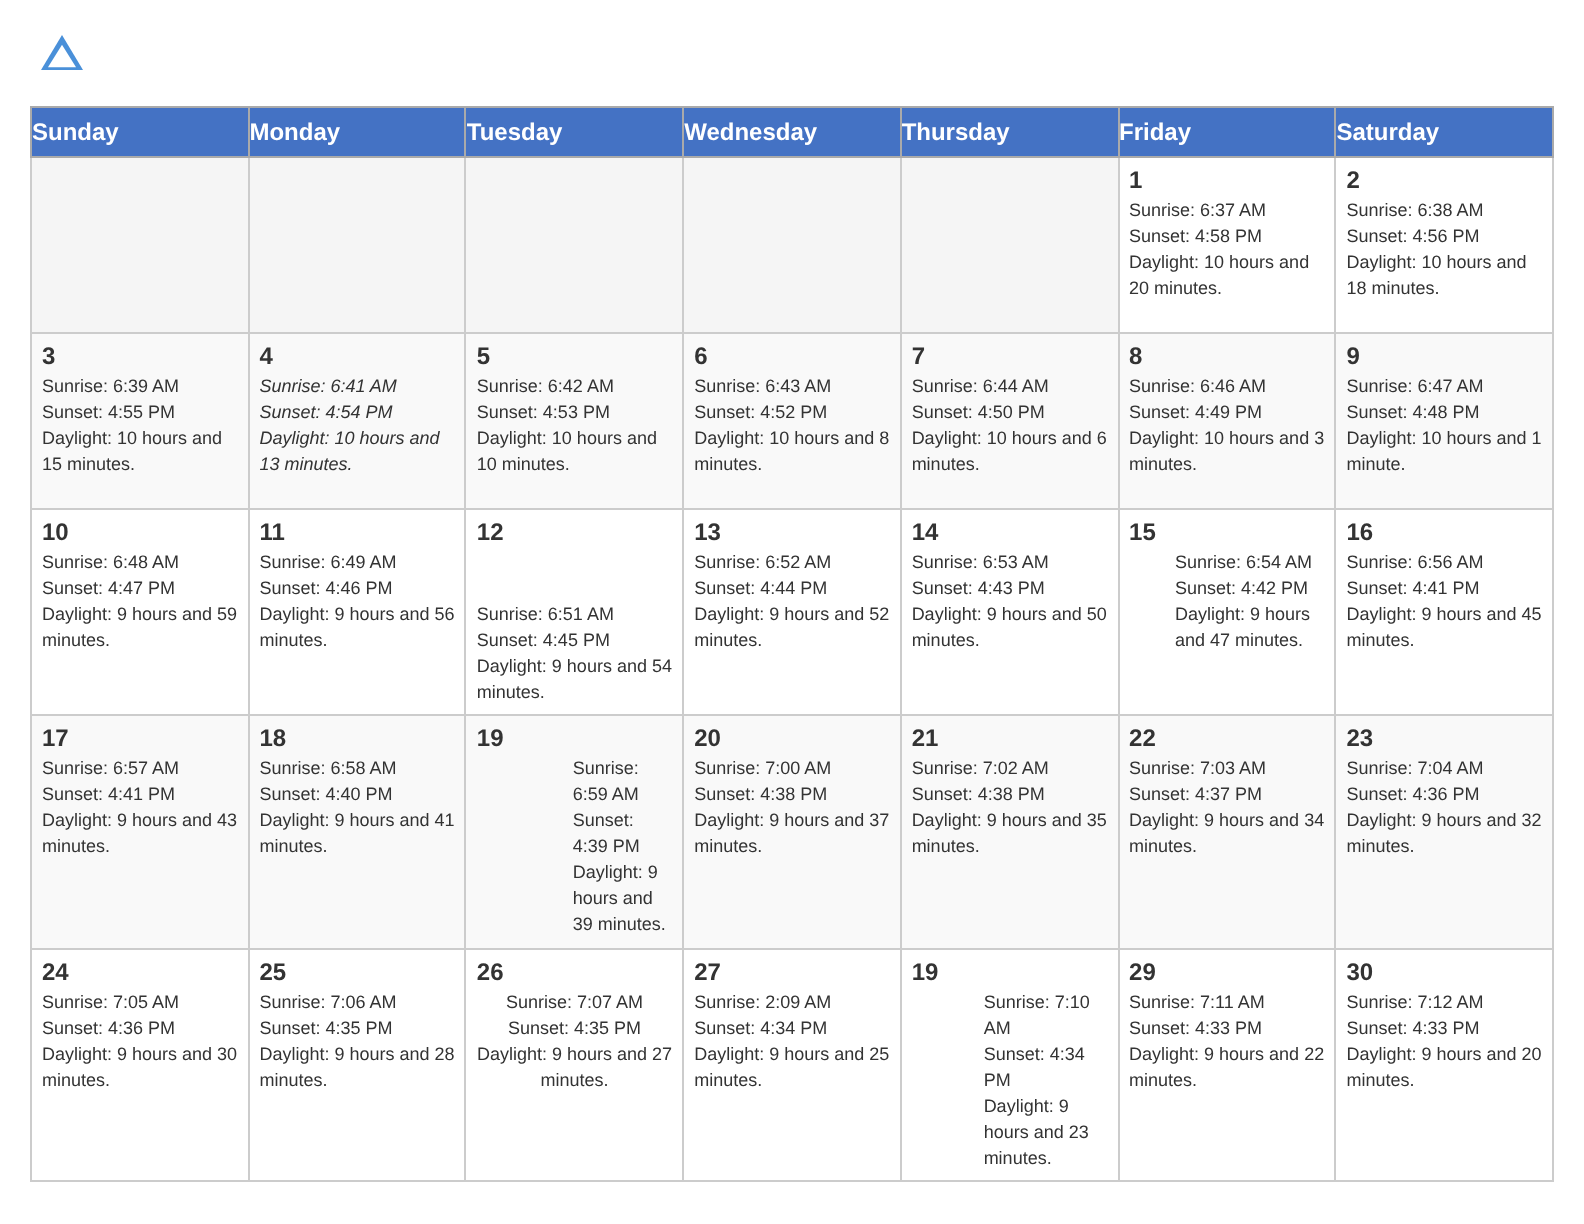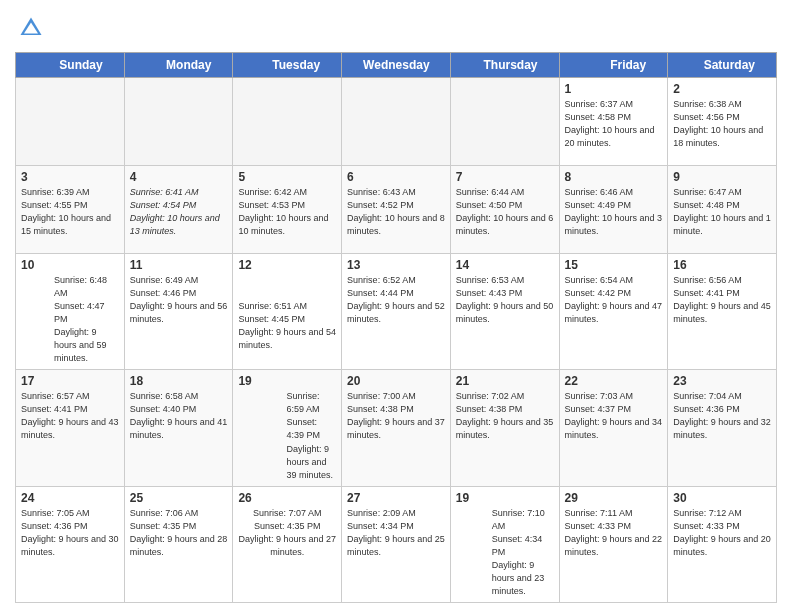--- a/index.html
+++ b/index.html
@@ -54,22 +54,22 @@
       margin-top: 2px;
     }
     .calendar {
       width: 100%;
       border-collapse: collapse;
       table-layout: fixed;
     }
     .calendar th {
       background-color: #4472c4;
       color: white;
-      text-align: right;
-      padding: 5px 21px;
+      text-align: left;
+      padding: 5px 0;
       font-size: 12px;
       font-weight: bold;
       border: 1px solid #aaa;
     }
     .calendar td {
       vertical-align: top;
       padding: 4px 5px;
       border: 1px solid #ccc;
       font-size: 9.5px;
       color: #333;
@@ -191,21 +191,21 @@
           <td>
             <span class="day-number">9</span>
             <div class="day-info" style="white-space: pre-line;">Sunrise: 6:47 AM
 Sunset: 4:48 PM
 Daylight: 10 hours and 1 minute.</div>
           </td>
         </tr>
         <tr>
           <td>
             <span class="day-number">10</span>
-            <div class="day-info" style="white-space: pre-line; margin-left: 33px;">Sunrise: 6:48 AM
+            <div class="day-info" style="white-space: pre-line;">Sunrise: 6:48 AM
 Sunset: 4:47 PM
 Daylight: 9 hours and 59 minutes.</div>
           </td>
           <td>
             <span class="day-number">11</span>
             <div class="day-info" style="white-space: pre-line;">Sunrise: 6:49 AM
 Sunset: 4:46 PM
 Daylight: 9 hours and 56 minutes.</div>
           </td>
           <td>
@@ -221,21 +221,21 @@
 Daylight: 9 hours and 52 minutes.</div>
           </td>
           <td>
             <span class="day-number">14</span>
             <div class="day-info" style="white-space: pre-line;">Sunrise: 6:53 AM
 Sunset: 4:43 PM
 Daylight: 9 hours and 50 minutes.</div>
           </td>
           <td>
             <span class="day-number">15</span>
-            <div class="day-info" style="white-space: pre-line;">Sunrise: 6:54 AM
+            <div class="day-info" style="white-space: pre-line; margin-left: 23px;">Sunrise: 6:54 AM
 Sunset: 4:42 PM
 Daylight: 9 hours and 47 minutes.</div>
           </td>
           <td>
             <span class="day-number">16</span>
             <div class="day-info" style="white-space: pre-line;">Sunrise: 6:56 AM
 Sunset: 4:41 PM
 Daylight: 9 hours and 45 minutes.</div>
           </td>
         </tr>

